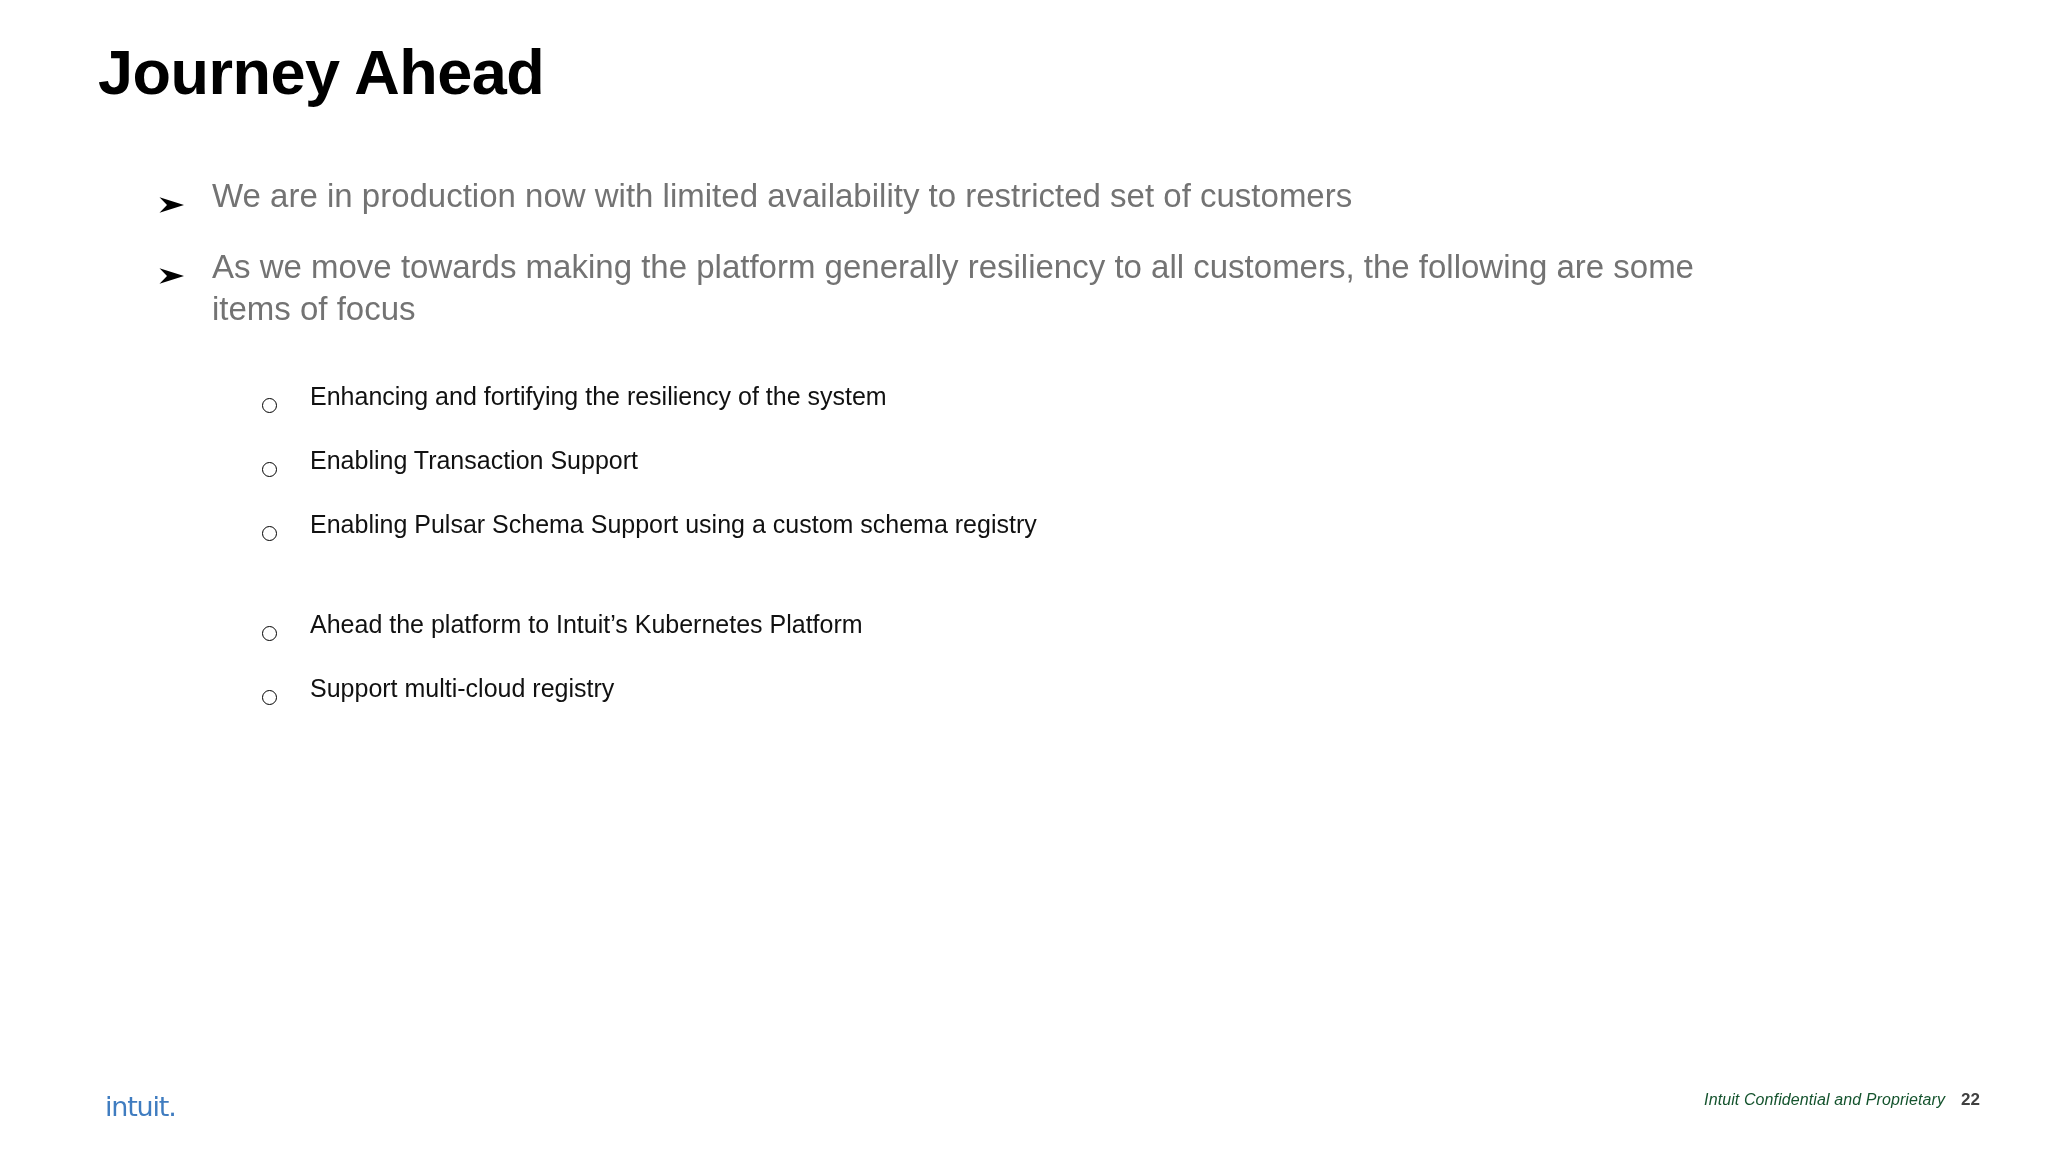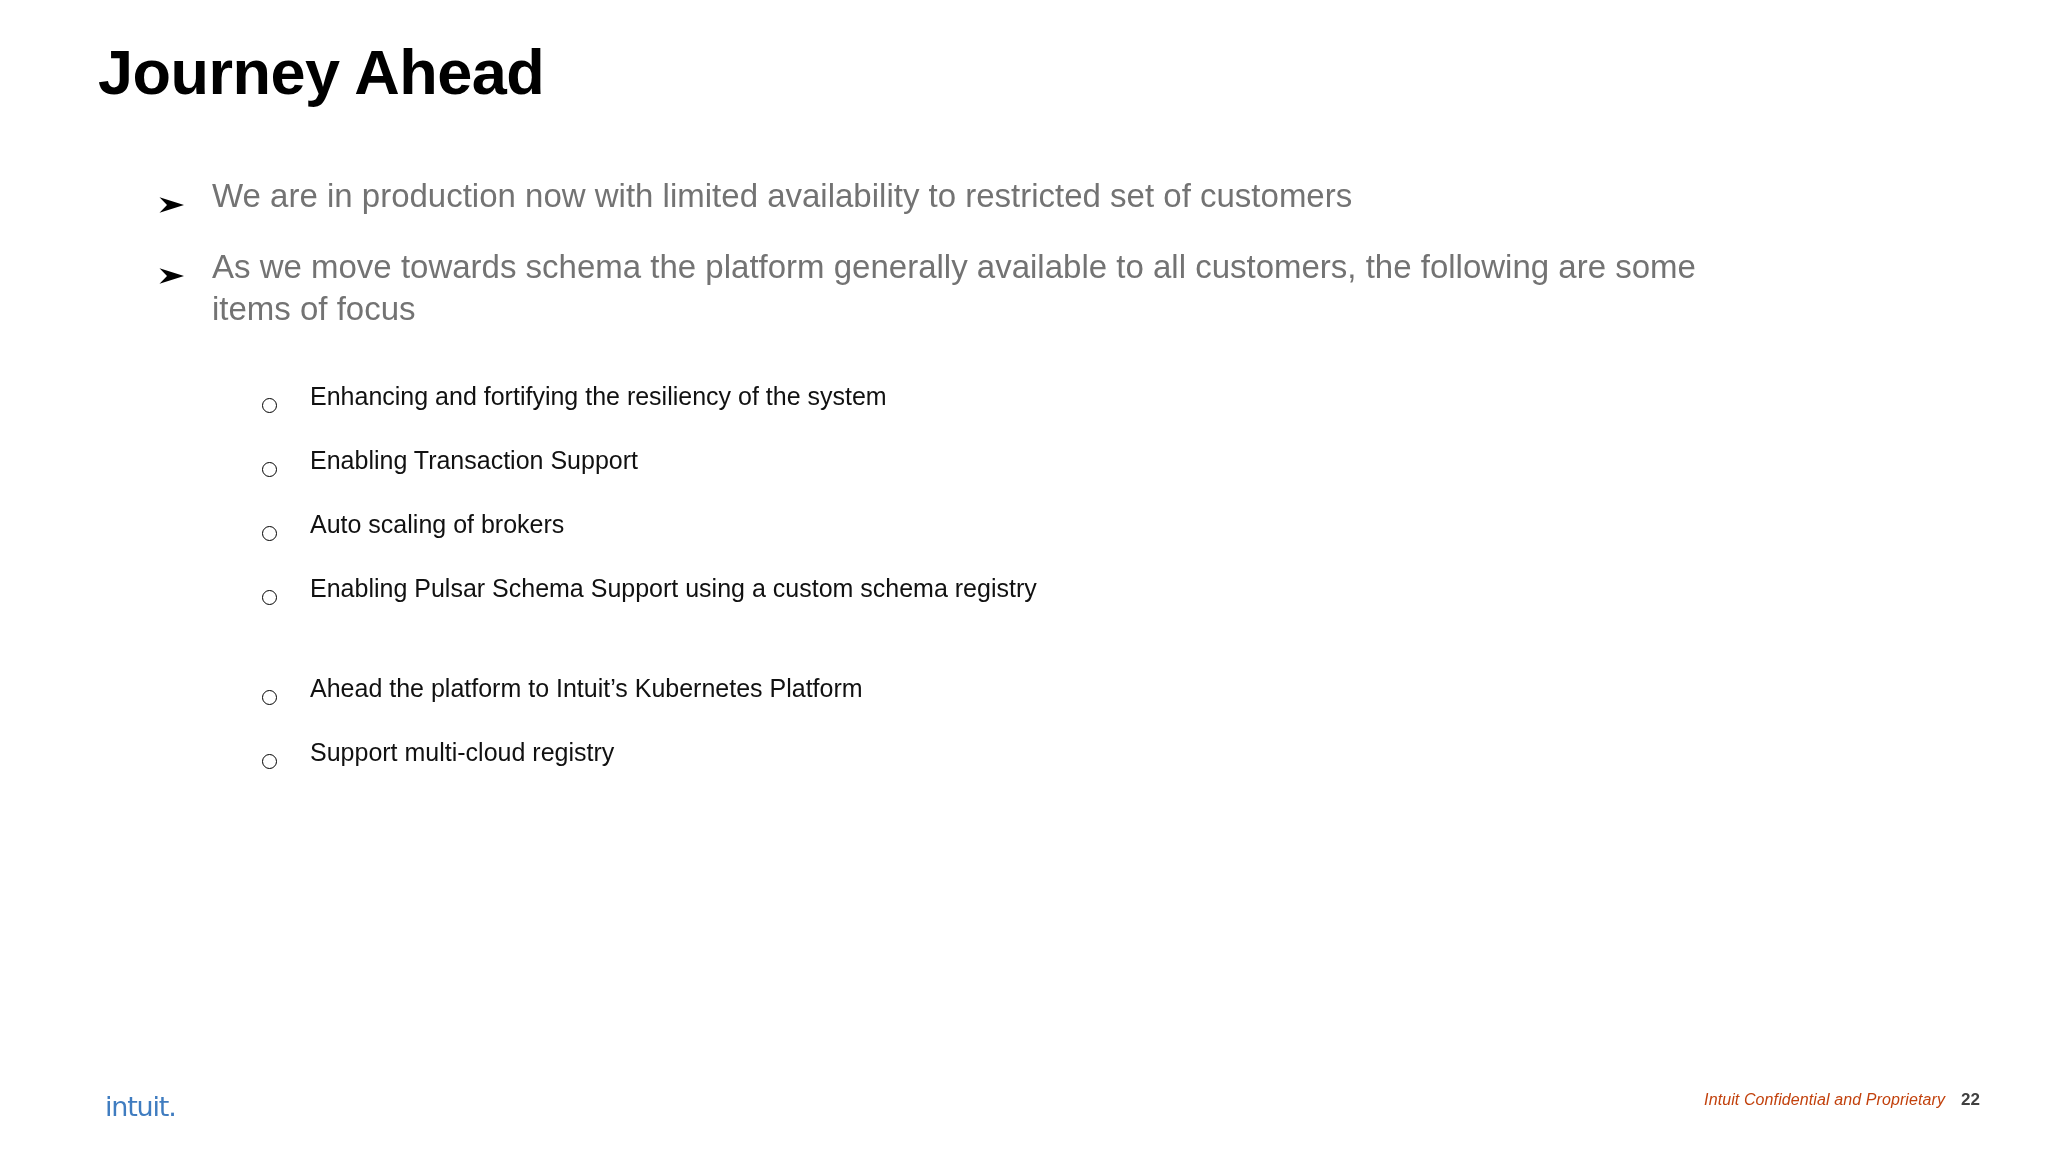--- a/index.html
+++ b/index.html
@@ -135,21 +135,21 @@
     right: 68px;
     bottom: 42px;
     display: flex;
     align-items: baseline;
     gap: 16px;
   }
   .footer-conf {
     font-family: "Liberation Sans", sans-serif;
     font-style: italic;
     font-size: 16px;
-    color: #c2410c;
+    color: #14532d;
     letter-spacing: 0.1px;
     white-space: nowrap;
   }
   .footer-page {
     font-family: "Liberation Sans", sans-serif;
     font-weight: bold;
     font-size: 17px;
     color: #404040;
   }
 </style>
@@ -170,45 +170,39 @@
       </span>
       <span class="btext">We are in production now with limited availability to restricted set of customers</span>
     </div>
 
     <div class="bullet-row lvl1">
       <span class="marker">
         <svg class="arrow-glyph" viewBox="0 0 26 18" xmlns="http://www.w3.org/2000/svg" aria-hidden="true">
           <path d="M0.5 1.2 L25 9 L0.5 16.8 L8 9 Z" fill="#000000"></path>
         </svg>
       </span>
-      <span class="btext">As we move towards schema the platform generally available to all customers, the following are some items of focus</span>
+      <span class="btext">As we move towards making the platform generally resiliency to all customers, the following are some items of focus</span>
     </div>
 
     <div class="spacer-sm"></div>
 
     <div class="bullet-row lvl2">
       <span class="marker">
         <span class="circle-glyph"></span>
       </span>
       <span class="btext">Enhancing and fortifying the resiliency of the system</span>
     </div>
 
     <div class="bullet-row lvl2">
       <span class="marker">
         <span class="circle-glyph"></span>
       </span>
       <span class="btext">Enabling Transaction Support</span>
     </div>
 
-    <div class="bullet-row lvl2">
-      <span class="marker">
-        <span class="circle-glyph"></span>
-      </span>
-      <span class="btext">Auto scaling of brokers</span>
-    </div>
 
     <div class="bullet-row lvl2">
       <span class="marker">
         <span class="circle-glyph"></span>
       </span>
       <span class="btext">Enabling Pulsar Schema Support using a custom schema registry</span>
     </div>
 
     <div class="spacer-sm"></div>
 

